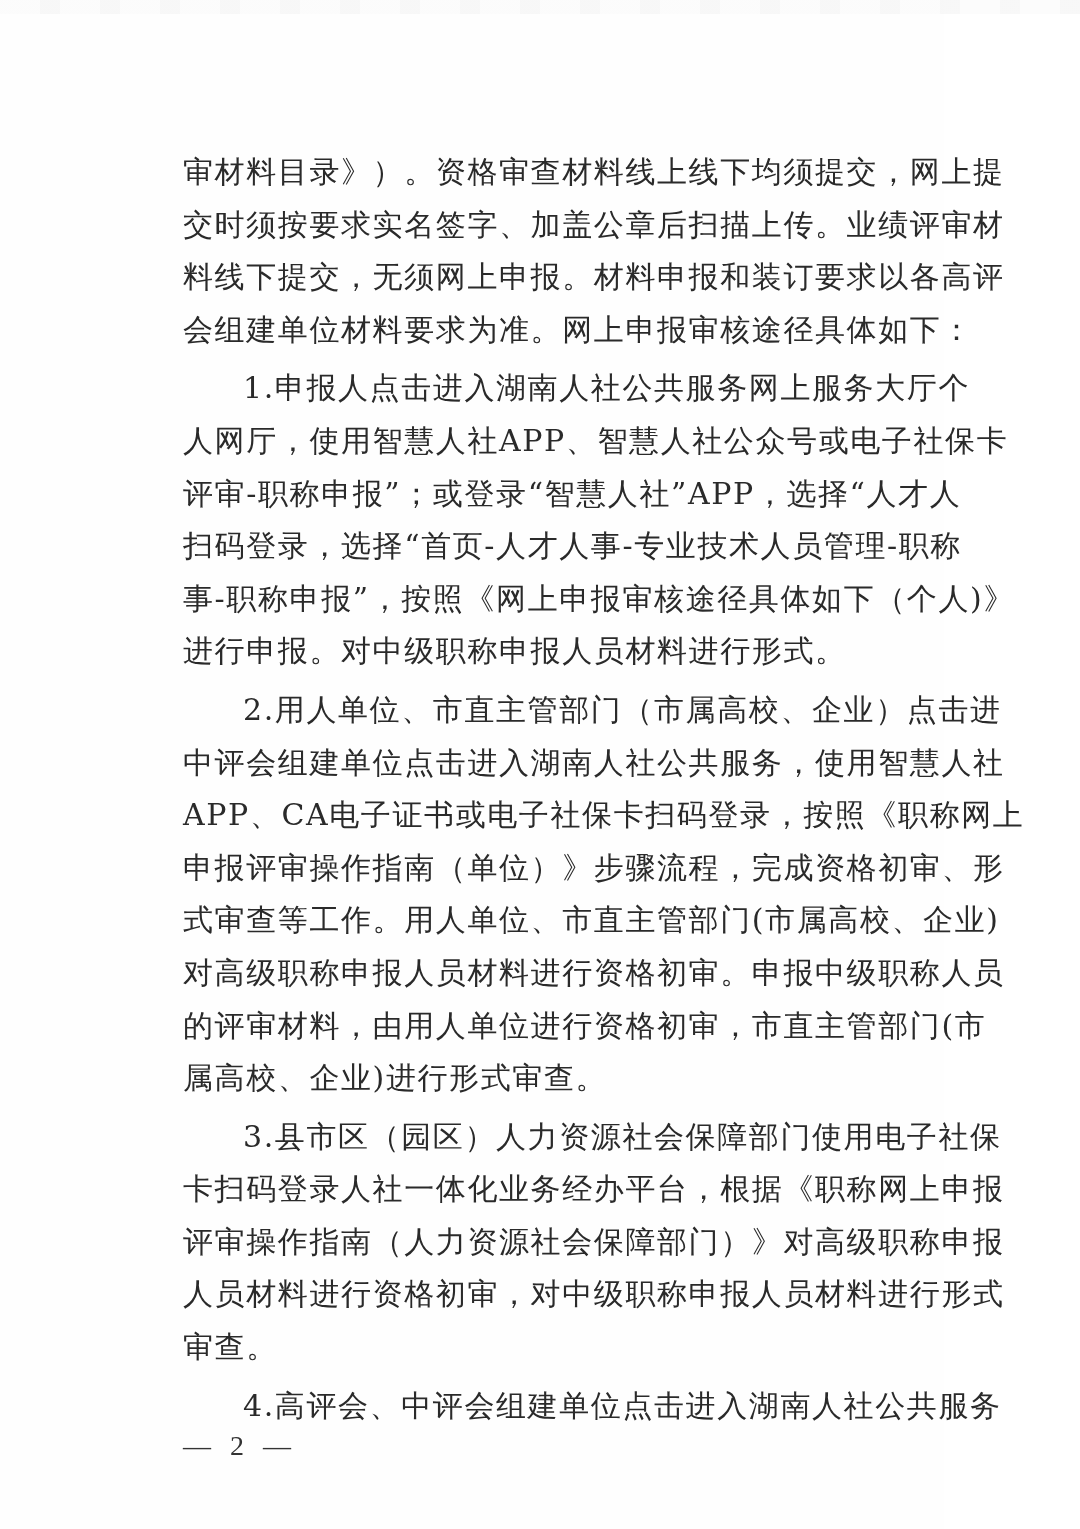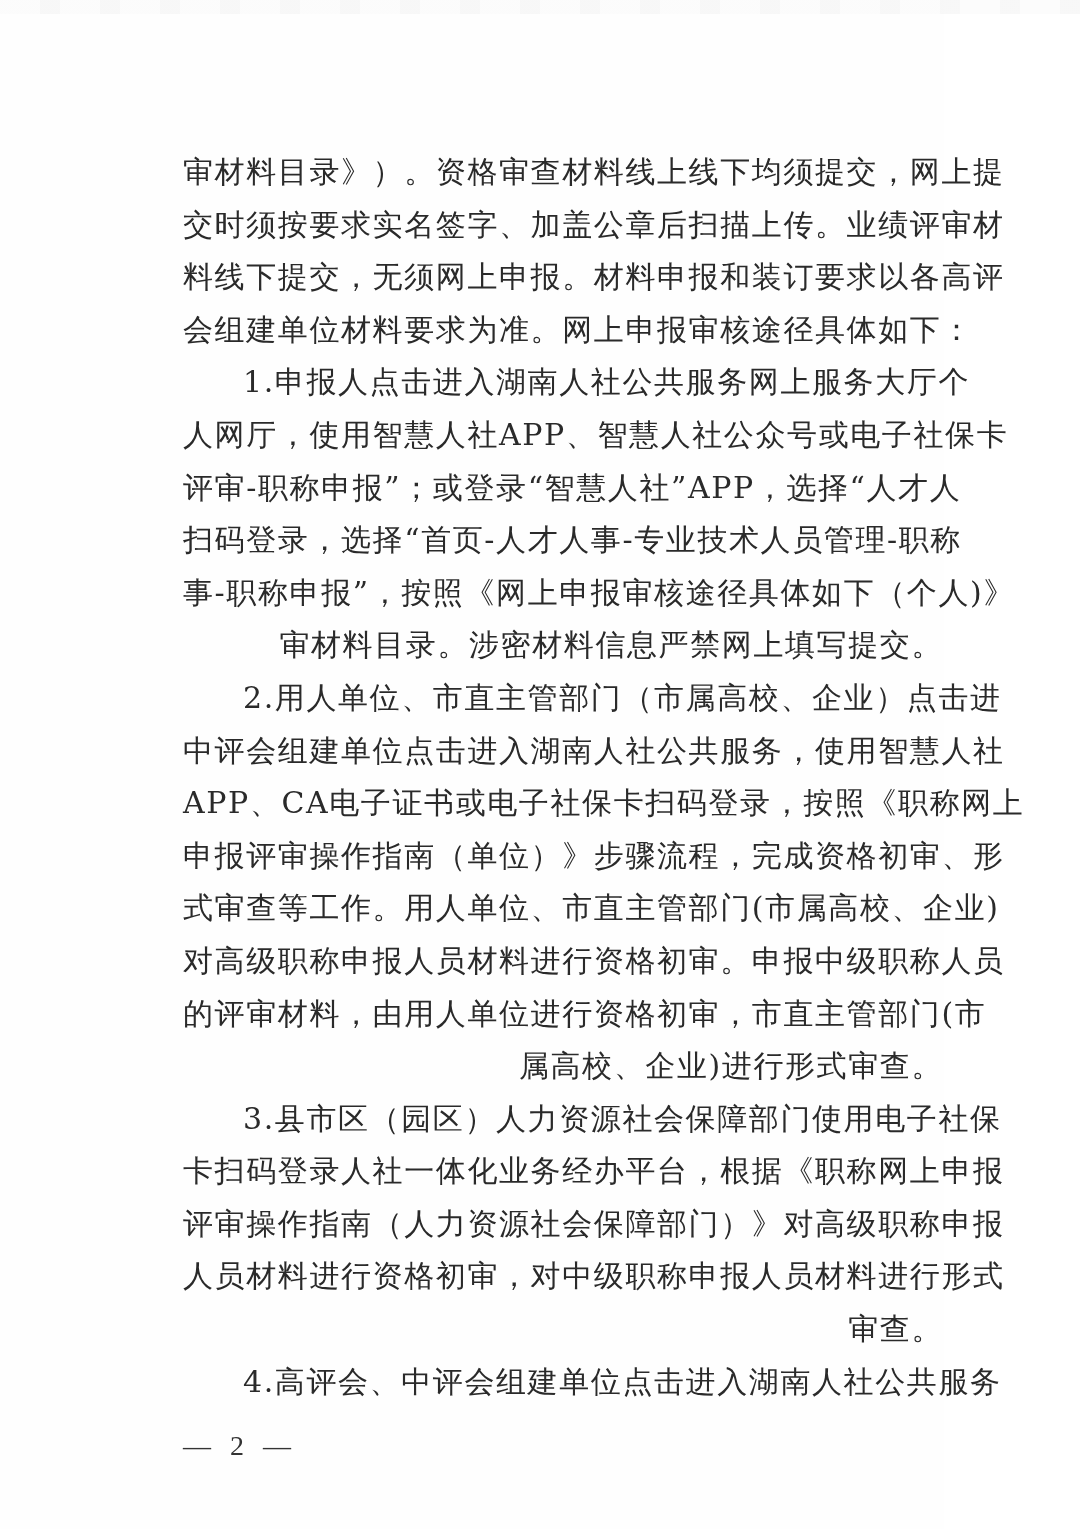--- a/index.html
+++ b/index.html
@@ -1,34 +1,33 @@
 <!DOCTYPE html>
 <html><head>
 <meta charset="utf-8">
 <style>
   html, body { margin: 0; padding: 0; background: #ffffff; }
   body { width: 1080px; height: 1529px; position: relative; overflow: hidden; }
   .page {
     position: absolute; left: 0; top: 0; width: 944px; height: 1529px;
     background: #fefefe;
-    text-align: right;
   }
   .scan-edge {
     position: absolute; left: 0; top: 0; width: 1080px; height: 14px;
     background: repeating-linear-gradient(90deg, #fafafa 0 40px, #f3f3f3 40px 60px);
     opacity: 0.6;
   }
   .body-text {
     position: absolute; left: 183px; top: 146px; width: 760px;
     font-family: "DejaVu Serif", "Liberation Serif", serif;
     font-size: 30px; line-height: 52.6px; color: #2a2a2a;
     letter-spacing: 1.6px;
   }
   .line { display: block; white-space: nowrap; height: 52.6px; }
-  .line.indent { padding-left: 60px; }
+  .line.indent { padding-left: 60px; margin-top: 6px; }
   .page-number {
     position: absolute; left: 183px; top: 1430px;
     font-family: "Liberation Serif", "DejaVu Serif", serif;
     font-size: 28px; color: #333; letter-spacing: 6px;
   }
 </style>
 </head>
 <body>
 
 <div class="page">
@@ -42,21 +41,21 @@
       <span class="line">料线下提交，无须网上申报。材料申报和装订要求以各高评</span>
       <span class="line">会组建单位材料要求为准。网上申报审核途径具体如下：</span>
     </div>
 
     <div>
       <span class="line indent">1.申报人点击进入湖南人社公共服务网上服务大厅个</span>
       <span class="line">人网厅，使用智慧人社APP、智慧人社公众号或电子社保卡</span>
       <span class="line">评审-职称申报”；或登录“智慧人社”APP，选择“人才人</span>
       <span class="line">扫码登录，选择“首页-人才人事-专业技术人员管理-职称</span>
       <span class="line">事-职称申报”，按照《网上申报审核途径具体如下（个人)》</span>
-      <span class="line">审材料目录。涉密材料信息严禁网上填写提交。</span>
+      <span class="line">进行申报。对中级职称申报人员材料进行形式。</span>
     </div>
 
     <div>
       <span class="line indent">2.用人单位、市直主管部门（市属高校、企业）点击进</span>
       <span class="line">中评会组建单位点击进入湖南人社公共服务，使用智慧人社</span>
       <span class="line">APP、CA电子证书或电子社保卡扫码登录，按照《职称网上</span>
       <span class="line">申报评审操作指南（单位）》步骤流程，完成资格初审、形</span>
       <span class="line">式审查等工作。用人单位、市直主管部门(市属高校、企业)</span>
       <span class="line">对高级职称申报人员材料进行资格初审。申报中级职称人员</span>
       <span class="line">的评审材料，由用人单位进行资格初审，市直主管部门(市</span>

